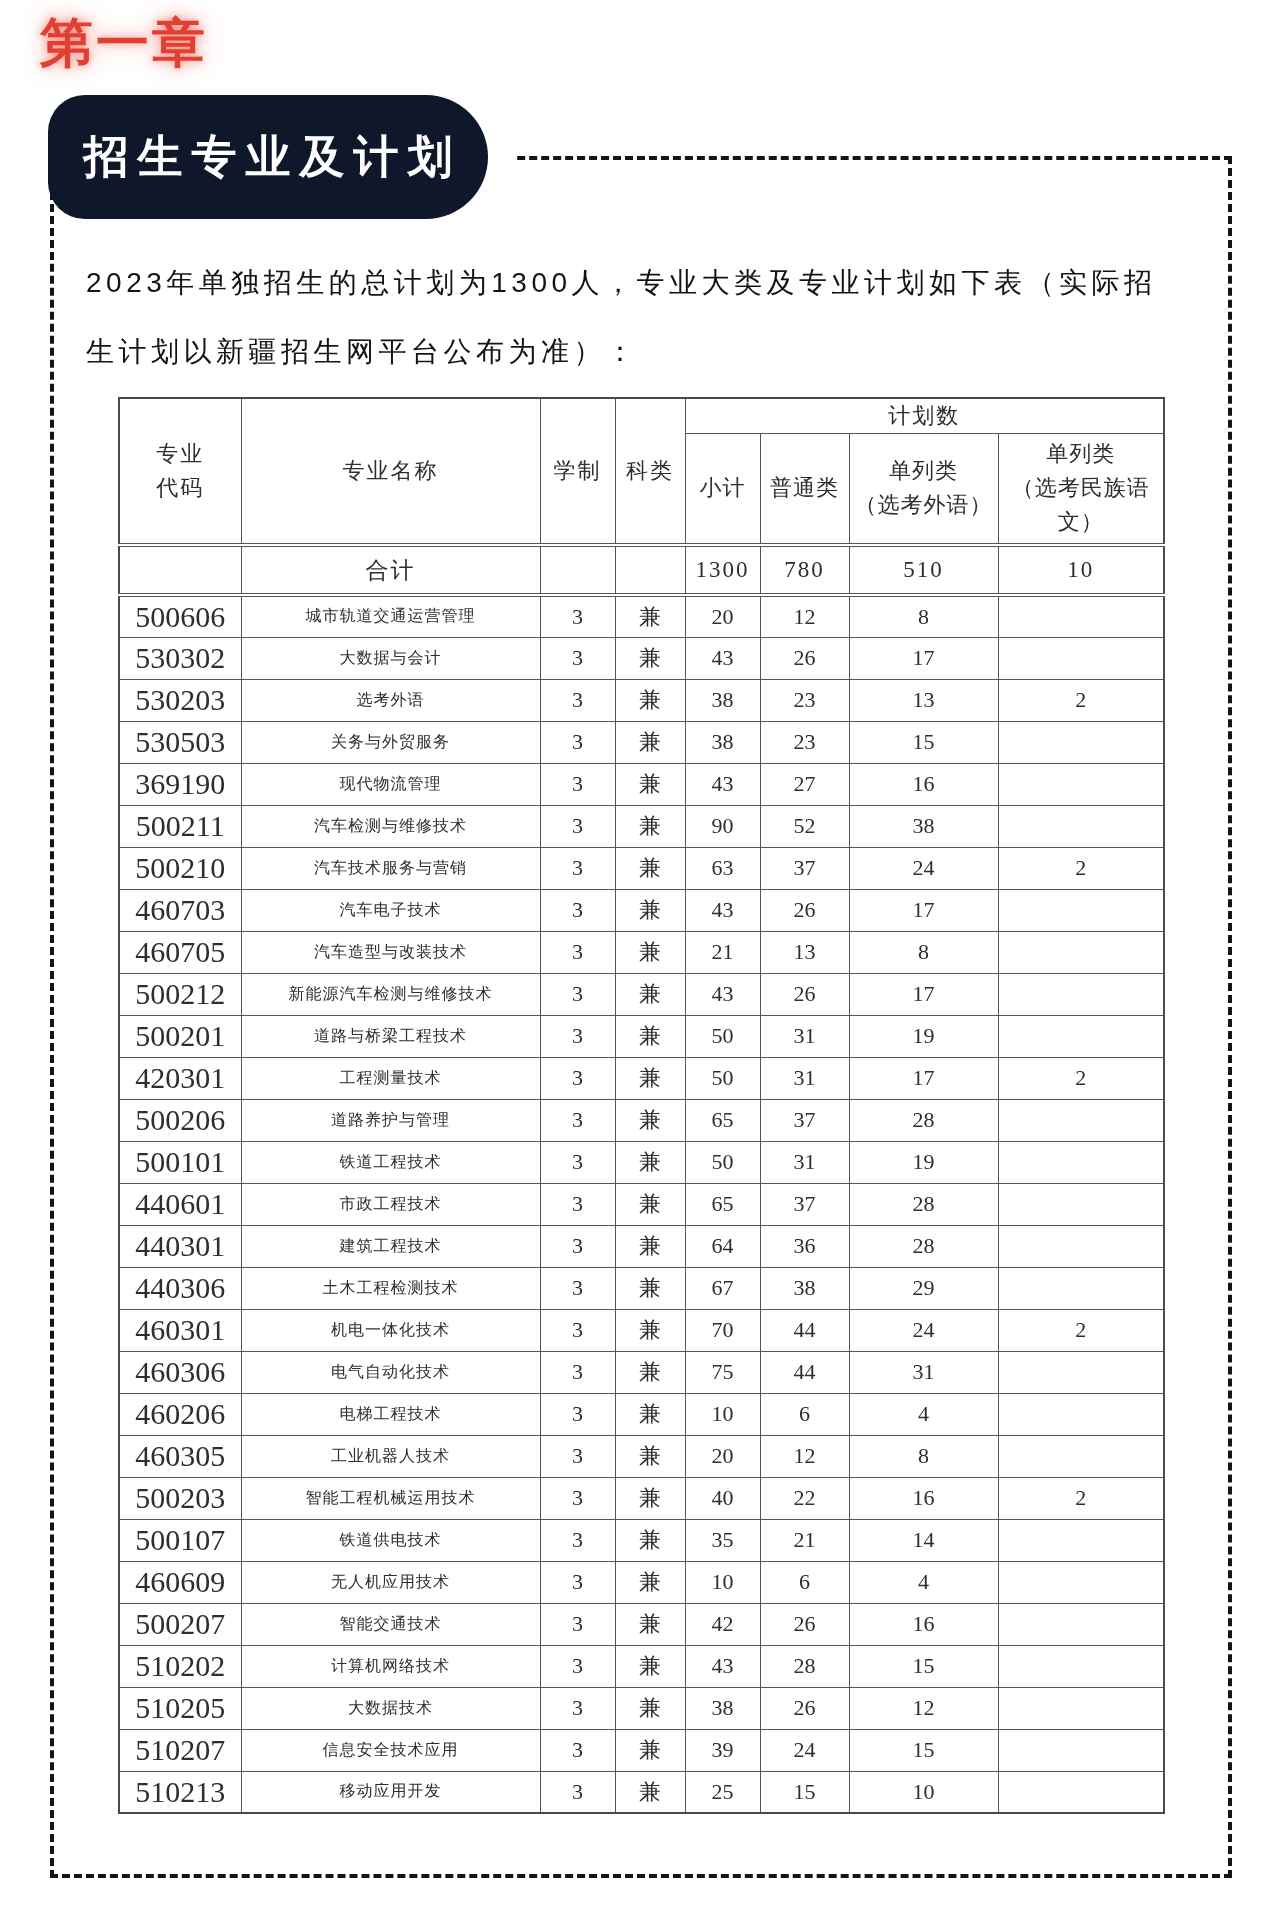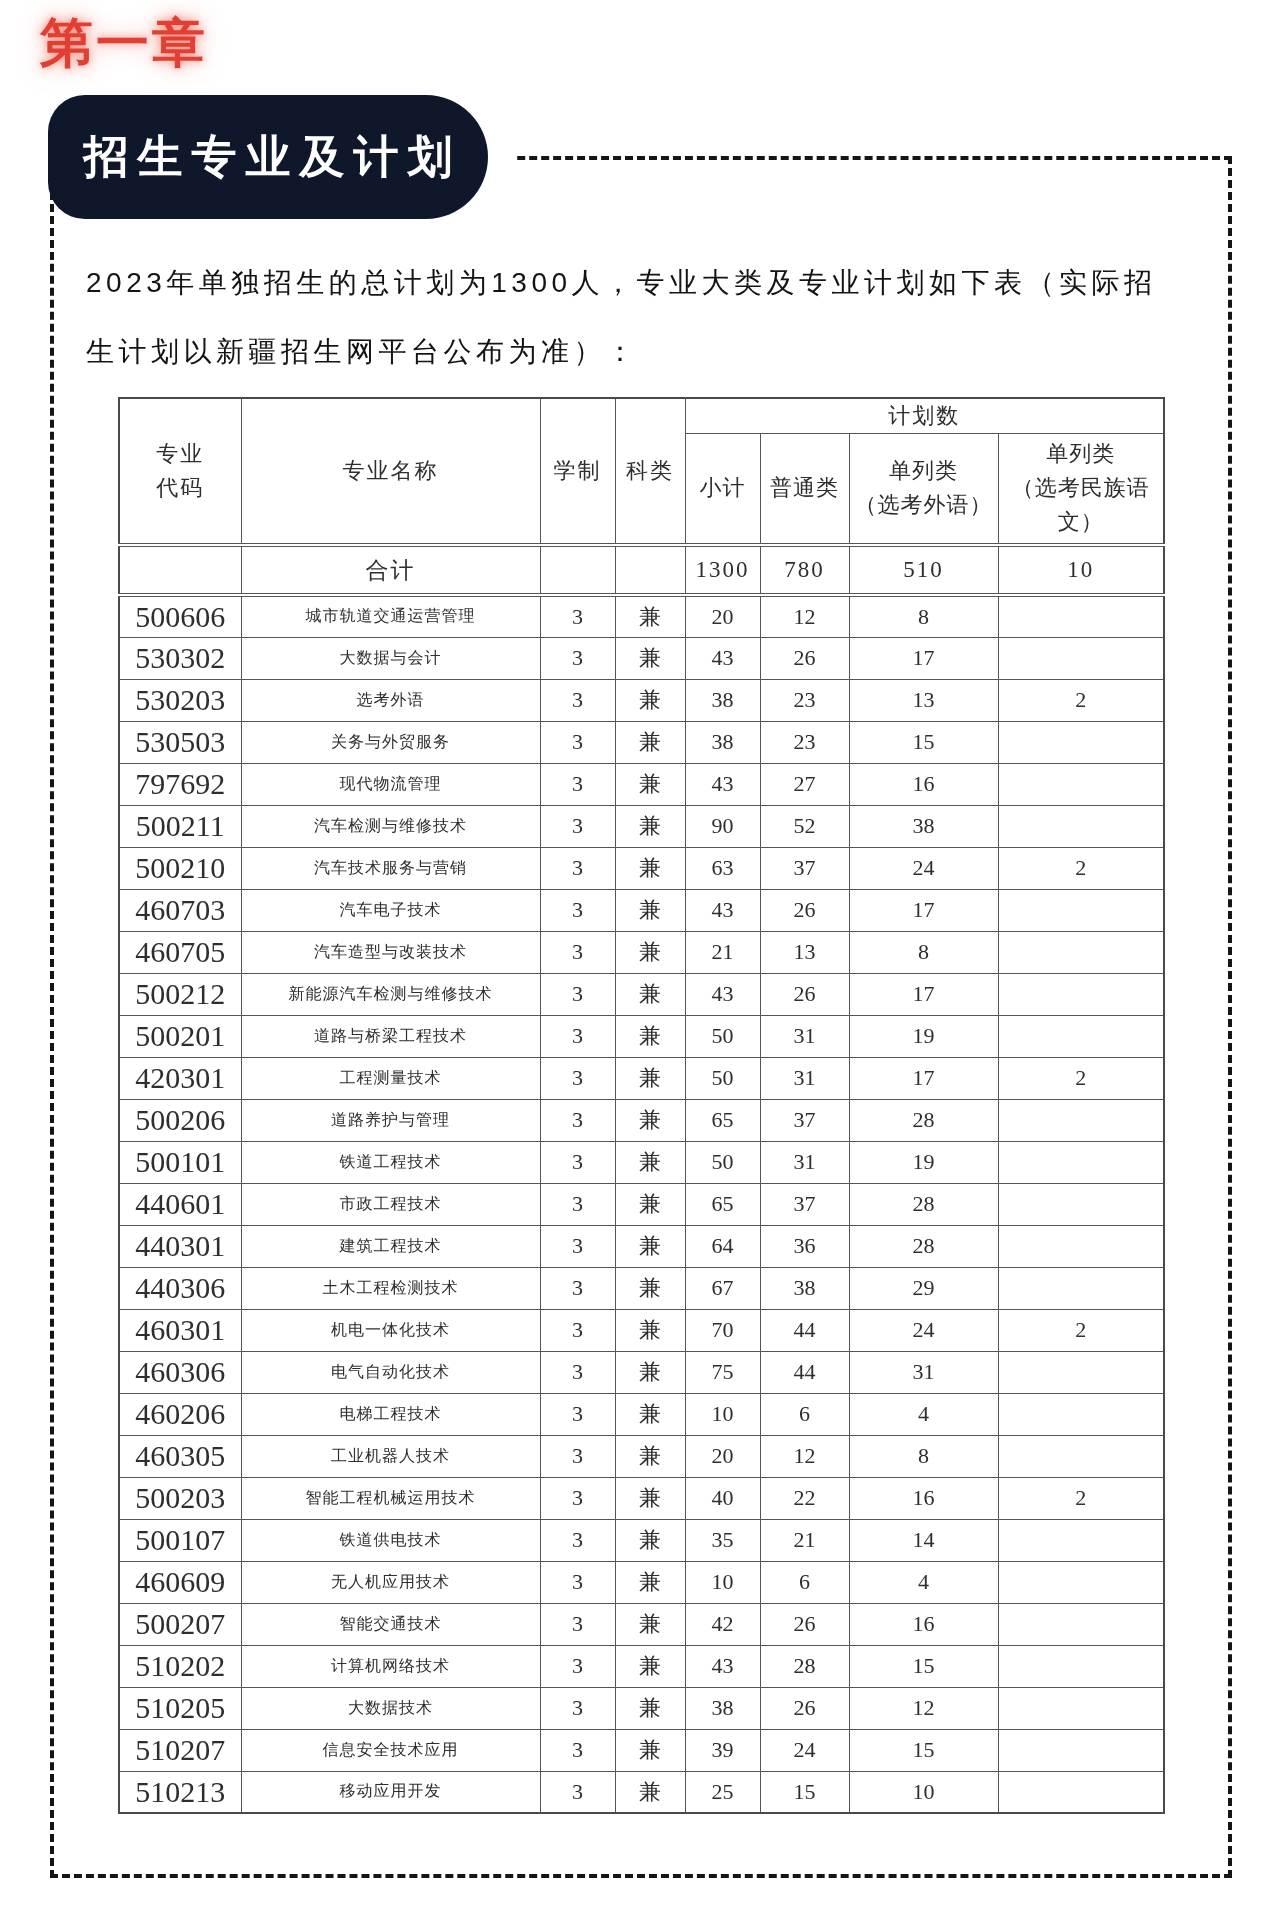--- a/index.html
+++ b/index.html
@@ -150,21 +150,21 @@
           <td class="code-cell">530503</td>
           <td class="name-cell">关务与外贸服务</td>
           <td>3</td>
           <td>兼</td>
           <td>38</td>
           <td>23</td>
           <td>15</td>
           <td></td>
         </tr>
         <tr>
-          <td class="code-cell">797692</td>
+          <td class="code-cell">369190</td>
           <td class="name-cell">现代物流管理</td>
           <td>3</td>
           <td>兼</td>
           <td>43</td>
           <td>27</td>
           <td>16</td>
           <td></td>
         </tr>
         <tr>
           <td class="code-cell">500211</td>

